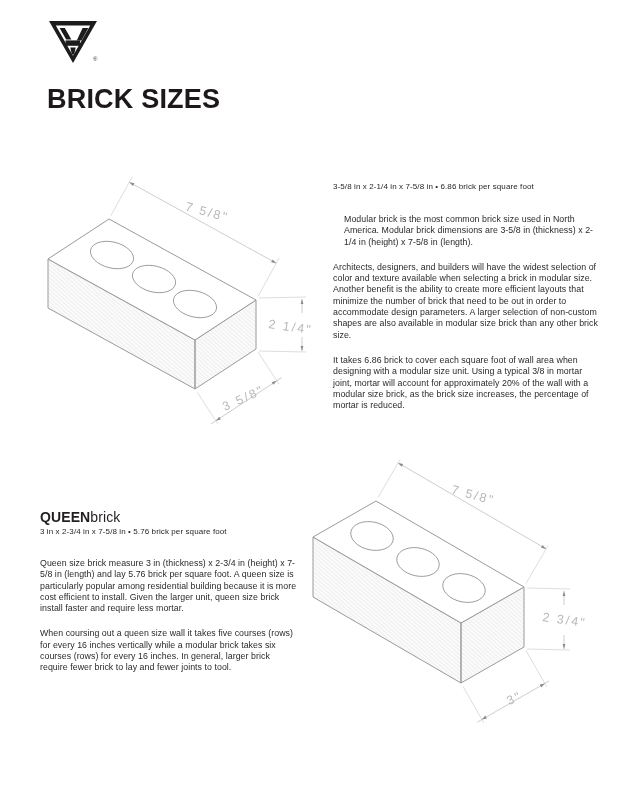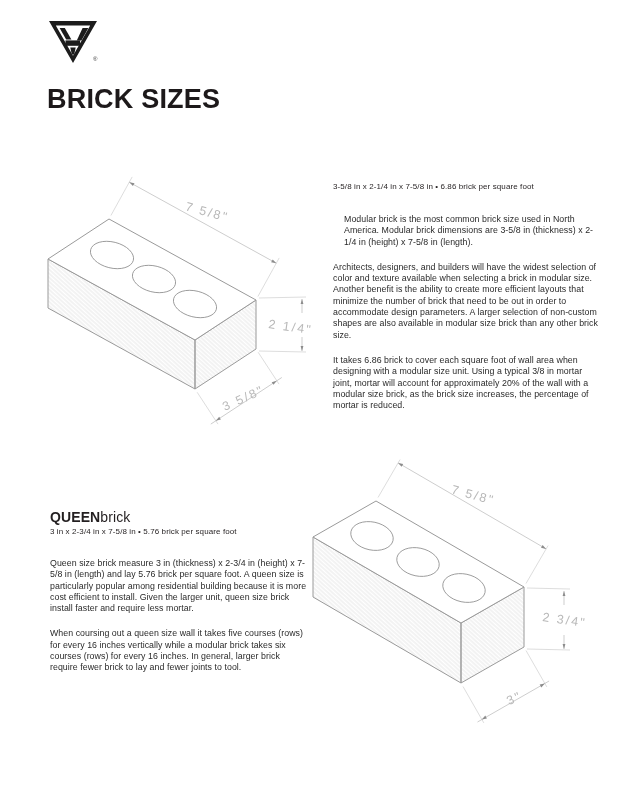--- a/index.html
+++ b/index.html
@@ -14,21 +14,21 @@
     position:absolute; left:47px; top:84px; font-size:27px; font-weight:700;
     letter-spacing:0.2px; color:#1d191a;
   }
   .subtitle {
     position:absolute; left:47px; top:114px; font-size:27px; font-weight:400;
     letter-spacing:-0.6px; color:#2b2b2b;
   }
   
   .tcol { position:absolute; }
   .tcol.modular { left:333px; top:180px; width:270px; }
-  .tcol.queen   { left:50px;  top:509px; width:258px; }
+  .tcol.queen   { left:40px;  top:509px; width:258px; }
   .sec-head { font-size:14px; letter-spacing:0.1px; color:#231f20; }
   .sec-head .b { font-weight:700; }
   .sec-head .l { font-weight:400; }
   .sec-spec { font-size:8px; margin-top:2px; color:#231f20; letter-spacing:0.1px; }
   .par { font-size:8.8px; line-height:11.3px; color:#2a2a2a; letter-spacing:0.05px; }
   .tcol.modular .par.first { margin-top:23px;margin-left:11px; }
   .tcol.queen   .par.first { margin-top:22px; }
   .par + .par { margin-top:14px; }
   
   .draw { position:absolute; }

